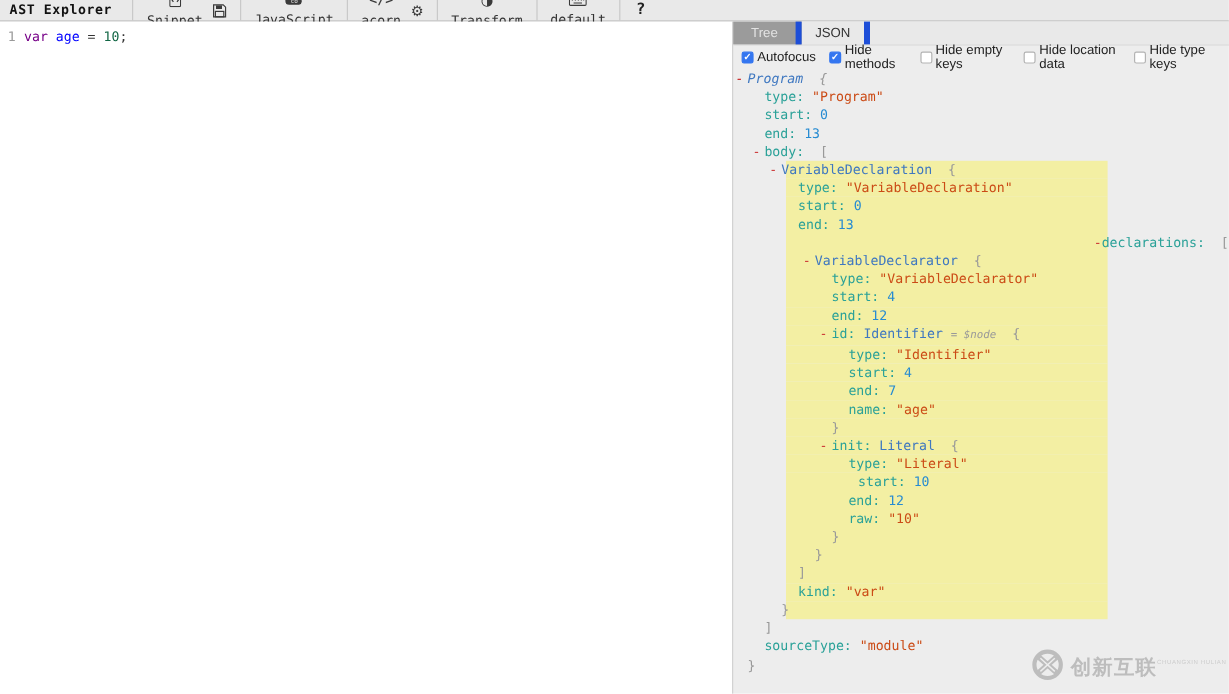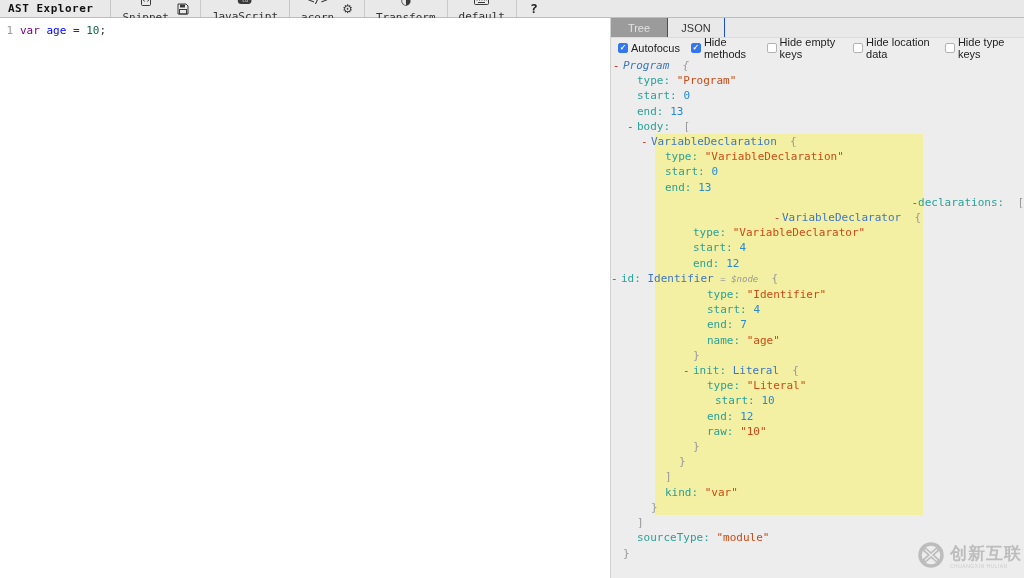--- a/index.html
+++ b/index.html
@@ -40,21 +40,21 @@
   
   .right-pane {
     position:absolute; top:18px; left:610px; width:414px; bottom:0;
     background:#ededed; border-left:1px solid #d2d2d2;
   }
   .tab-bar {
     height:20px; background:#e9e9e9; display:flex; align-items:stretch;
     font-size:11px; color:#333; border-bottom:1px solid #dcdcdc;
   }
   .tab { width:57px; display:flex; align-items:center; justify-content:center;
-         border-right:1px solid #1d4ed8; cursor:default; }
+         border-right:5px solid #1d4ed8; cursor:default; }
   .tab.active { background:#9b9b9b; color:#e2e2e2; }
 
   .options-row {
     height:20px; display:flex; align-items:center; padding-left:7px;
     font-size:11px; color:#222;
   }
   .opt { display:flex; align-items:center; gap:3px; margin-right:11px; cursor:default; }
   .cb { width:10px; height:10px; border-radius:2px; flex:none;
         display:inline-flex; align-items:center; justify-content:center;
         background:#fff; border:1px solid #b3b3b3; }
@@ -79,21 +79,21 @@
   .str    { color:#cb4b16; }
   .num    { color:#268bd2; }
   .punct  { color:#999; }
   .meta   { color:#999; font-style:italic; font-size:9px; }
 
   
   .watermark {
     position:absolute; right:2px; bottom:4px; display:flex; align-items:center;
     gap:4px; color:#bdbdbd; pointer-events:none;
   }
-  .wm-text { display:flex; flex-direction:column; line-height:1; }
+  .wm-text { display:flex; flex-direction:row; line-height:1; }
   .wm-cn { font-size:17px; font-weight:bold; letter-spacing:1px; color:#bdbdbd; }
   .wm-en { font-size:5px; letter-spacing:0.5px; color:#cccccc; margin-top:2px; }
 </style>
 </head>
 <body>
 
 <div class="toolbar">
   <span class="tb-title">AST Explorer</span>
   <span class="tb-sep"></span>
 
@@ -198,25 +198,25 @@
       <div class="tree-line"><span class="lc" style="padding-left: 2px; font-style: italic;"><span class="marker">-</span><span class="node">Program</span>  <span class="punct">{</span></span></div>
       <div class="tree-line"><span class="lc" style="padding-left: 26px;"><span class="key">type:</span> <span class="str">"Program"</span></span></div>
       <div class="tree-line"><span class="lc" style="padding-left: 26px;"><span class="key">start:</span> <span class="num">0</span></span></div>
       <div class="tree-line"><span class="lc" style="padding-left: 26px;"><span class="key">end:</span> <span class="num">13</span></span></div>
       <div class="tree-line"><span class="lc" style="padding-left: 16px;"><span class="marker">-</span><span class="key">body:</span>  <span class="punct">[</span></span></div>
       <div class="tree-line hl"><span class="lc" style="padding-left: 30px;"><span class="marker">-</span><span class="node">VariableDeclaration</span>  <span class="punct">{</span></span></div>
       <div class="tree-line hl"><span class="lc" style="padding-left: 54px;"><span class="key">type:</span> <span class="str">"VariableDeclaration"</span></span></div>
       <div class="tree-line hl"><span class="lc" style="padding-left: 54px;"><span class="key">start:</span> <span class="num">0</span></span></div>
       <div class="tree-line hl"><span class="lc" style="padding-left: 54px;"><span class="key">end:</span> <span class="num">13</span></span></div>
       <div class="tree-line hl"><span class="lc" style="padding-left: 44px; text-align: right;"><span class="marker">-</span><span class="key">declarations:</span>  <span class="punct">[</span></span></div>
-      <div class="tree-line hl"><span class="lc" style="padding-left: 58px; text-align: center;"><span class="marker">-</span><span class="node">VariableDeclarator</span>  <span class="punct">{</span></span></div>
+      <div class="tree-line hl"><span class="lc" style="padding-left: 58px;"><span class="marker">-</span><span class="node">VariableDeclarator</span>  <span class="punct">{</span></span></div>
       <div class="tree-line hl"><span class="lc" style="padding-left: 82px;"><span class="key">type:</span> <span class="str">"VariableDeclarator"</span></span></div>
       <div class="tree-line hl"><span class="lc" style="padding-left: 82px;"><span class="key">start:</span> <span class="num">4</span></span></div>
       <div class="tree-line hl"><span class="lc" style="padding-left: 82px;"><span class="key">end:</span> <span class="num">12</span></span></div>
-      <div class="tree-line hl"><span class="lc" style=""><span class="marker">-</span><span class="key">id:</span> <span class="node">Identifier</span> <span class="meta">= $node</span>  <span class="punct">{</span></span></div>
+      <div class="tree-line hl"><span class="lc" style="padding-left: 72px;"><span class="marker">-</span><span class="key">id:</span> <span class="node">Identifier</span> <span class="meta">= $node</span>  <span class="punct">{</span></span></div>
       <div class="tree-line hl"><span class="lc" style="padding-left: 96px;"><span class="key">type:</span> <span class="str">"Identifier"</span></span></div>
       <div class="tree-line hl"><span class="lc" style="padding-left: 96px;"><span class="key">start:</span> <span class="num">4</span></span></div>
       <div class="tree-line hl"><span class="lc" style="padding-left: 96px;"><span class="key">end:</span> <span class="num">7</span></span></div>
       <div class="tree-line hl"><span class="lc" style="padding-left: 96px;"><span class="key">name:</span> <span class="str">"age"</span></span></div>
       <div class="tree-line hl"><span class="lc" style="padding-left: 82px;"><span class="punct">}</span></span></div>
       <div class="tree-line hl"><span class="lc" style="padding-left: 72px;"><span class="marker">-</span><span class="key">init:</span> <span class="node">Literal</span>  <span class="punct">{</span></span></div>
       <div class="tree-line hl"><span class="lc" style="padding-left: 96px;"><span class="key">type:</span> <span class="str">"Literal"</span></span></div>
       <div class="tree-line hl"><span class="lc" style="padding-left: 104px;"><span class="key">start:</span> <span class="num">10</span></span></div>
       <div class="tree-line hl"><span class="lc" style="padding-left: 96px;"><span class="key">end:</span> <span class="num">12</span></span></div>
       <div class="tree-line hl"><span class="lc" style="padding-left: 96px;"><span class="key">raw:</span> <span class="str">"10"</span></span></div>

